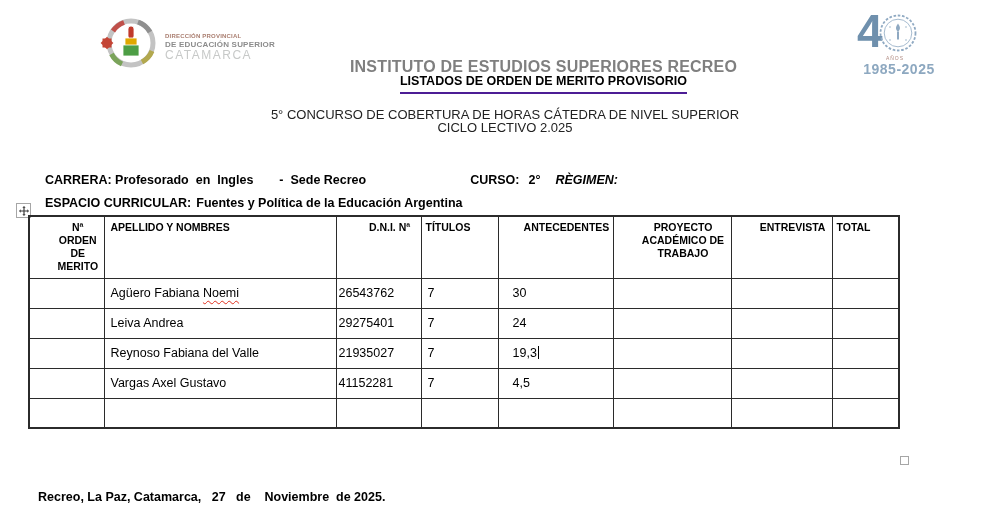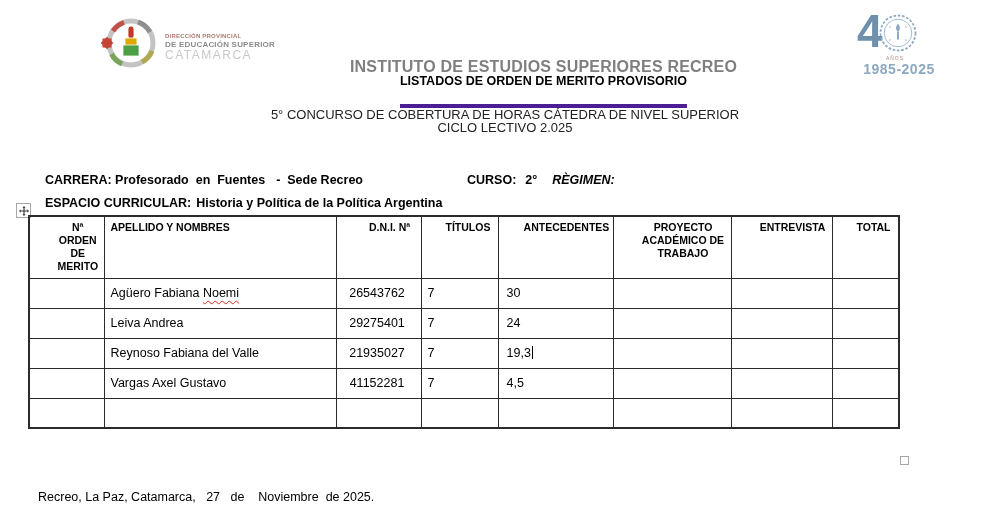--- a/index.html
+++ b/index.html
@@ -25,62 +25,62 @@
   .logo40-num { font-size:46px; font-weight:bold; line-height:.85; letter-spacing:-2px; color:#6f90ad; }
   .logo40-seal { margin-left:-3px; margin-top:1px; }
   .logo40-anios { font-size:5px; letter-spacing:1px; color:#b08a80; text-align:center; width:76px; margin-top:-2px; }
   .logo40-years { font-size:14px; font-weight:bold; letter-spacing:.5px; color:#8da8c0; width:84px; text-align:center; }
 
   
   .institute-line { left:86px; top:58px; width:915px; text-align:center;
     font-size:16px; font-weight:bold; color:#7f7f7f; letter-spacing:.2px; }
   .list-title-line { left:86px; top:71px; width:915px; text-align:center; }
   .list-title-line span { font-size:12.5px; font-weight:bold; color:#000;
-    border-bottom:4px solid #4c1d95; padding-bottom:16px; }
+    border-bottom:2px solid #4c1d95; padding-bottom:4px; }
   .contest-line { left:0; top:107px; width:1010px; text-align:center; font-size:13px; color:#222; }
   .cycle-line   { left:0; top:120px; width:1010px; text-align:center; font-size:13px; color:#222; }
 
   
   .meta-line { left:38px; font-size:12.5px; font-weight:bold; white-space:pre; }
   .carrera-line { top:159px; }
   .espacio-line { top:182px; }
-  .m-gap-sede   { margin-left:11px; }
+  .m-gap-sede   { margin-left:26px; }
   .m-gap-curso  { margin-left:104px; }
   .m-gap-cursoval { margin-left:9px; }
   .m-gap-regimen { margin-left:15px;font-style:italic; }
   .m-gap-espacio { margin-left:5px; }
 
   
   .table-move-handle { left:16px; top:203px; width:15px; height:15px;
     border:1px solid #a6a6a6; background:#fff; display:flex; align-items:center; justify-content:center; }
   .table-resize-handle { left:900px; top:456px; width:9px; height:9px;
     border:1px solid #a6a6a6; background:#fff; }
 
   
   .merit-table-wrap { left:28px; top:215px; }
   table { border-collapse:collapse; table-layout:fixed; width:870px;
     border:2px solid #2b2b2b; }
   th, td { border:1px solid #2b2b2b; overflow:hidden; }
   th { font-size:10.5px; font-weight:bold; vertical-align:top; padding-top:4px;
     white-space:pre-line; line-height:1.25; text-align:center; height:62px;padding-left:22px; }
   th.h-left { text-align:left; padding-left:6px; }
-  th.h-leftpad { text-align:left; padding-left:24px; }
+  th.h-leftpad { text-align:left; padding-left:4px; }
   td { font-size:12.5px; height:30px; vertical-align:middle; padding:0 2px; }
   td.c-name { padding-left:6px; }
-  td.c-dni  { text-align:center; padding-right:5px; }
+  td.c-dni  { text-align:left; padding-right:5px; }
   td.c-tit  { padding-left:6px; }
-  td.c-ant  { padding-left:8px; }
+  td.c-ant  { padding-left:14px; }
 
   .wavy { text-decoration-line:underline; text-decoration-style:wavy;
     text-decoration-color:#e0301e; text-decoration-thickness:1px; text-underline-offset:3px; }
   .caret { display:inline-block; width:1px; height:13px; background:#000;
     vertical-align:-2px; margin-left:1px; }
 
   
-  .footer-line { left:38px; top:490px; font-size:12.5px; font-weight:normal; white-space:pre; }
+  .footer-line { left:38px; top:490px; font-size:12.5px; font-weight:bold; white-space:pre; }
 </style>
 </head>
 <body>
 
 <div class="abs logo-left">
   <span>
     <svg width="58" height="58" viewBox="0 0 58 58">
       <circle cx="31" cy="29" r="22" fill="none" stroke="#c3c3c3" stroke-width="5"></circle>
       <path d="M13 17 A22 22 0 0 1 24 8.5" fill="none" stroke="#c0504a" stroke-width="5"></path>
       <path d="M38 8 A22 22 0 0 1 50 18" fill="none" stroke="#8f8f8f" stroke-width="5"></path>
@@ -121,24 +121,24 @@
 </div>
 
 <div class="abs institute-line">INSTITUTO DE ESTUDIOS SUPERIORES RECREO</div>
 <div class="abs list-title-line">
   <span>LISTADOS DE ORDEN DE MERITO PROVISORIO</span>
 </div>
 <div class="abs contest-line">5° CONCURSO DE COBERTURA DE HORAS CÁTEDRA DE NIVEL SUPERIOR</div>
 <div class="abs cycle-line">CICLO LECTIVO 2.025</div>
 
 <div class="abs meta-line carrera-line">
-  <span>CARRERA:</span><span> </span><span>Profesorado  en  Fuentes</span><span class="m-gap-sede">-  Sede Recreo</span><span class="m-gap-curso">CURSO:</span><span class="m-gap-cursoval">2°</span><span class="m-gap-regimen">RÈGIMEN:</span>
+  <span>CARRERA:</span><span> </span><span>Profesorado  en  Ingles</span><span class="m-gap-sede">-  Sede Recreo</span><span class="m-gap-curso">CURSO:</span><span class="m-gap-cursoval">2°</span><span class="m-gap-regimen">RÈGIMEN:</span>
 </div>
 <div class="abs meta-line espacio-line">
-  <span>ESPACIO CURRICULAR:</span><span class="m-gap-espacio">Historia y Política de la Política Argentina</span>
+  <span>ESPACIO CURRICULAR:</span><span class="m-gap-espacio">Fuentes y Política de la Educación Argentina</span>
 </div>
 
 <div class="abs table-move-handle">
   <svg width="10" height="10" viewBox="0 0 12 12">
       <path d="M6 0 L8 2 H6.7 V5.3 H10 V4 L12 6 L10 8 V6.7 H6.7 V10 H8 L6 12 L4 10 H5.3 V6.7 H2 V8 L0 6 L2 4 V5.3 H5.3 V2 H4 Z" fill="#3c3c3c"></path>
     </svg>
 </div>
 <div class="abs table-resize-handle"></div>
 
 <div class="abs merit-table-wrap">

